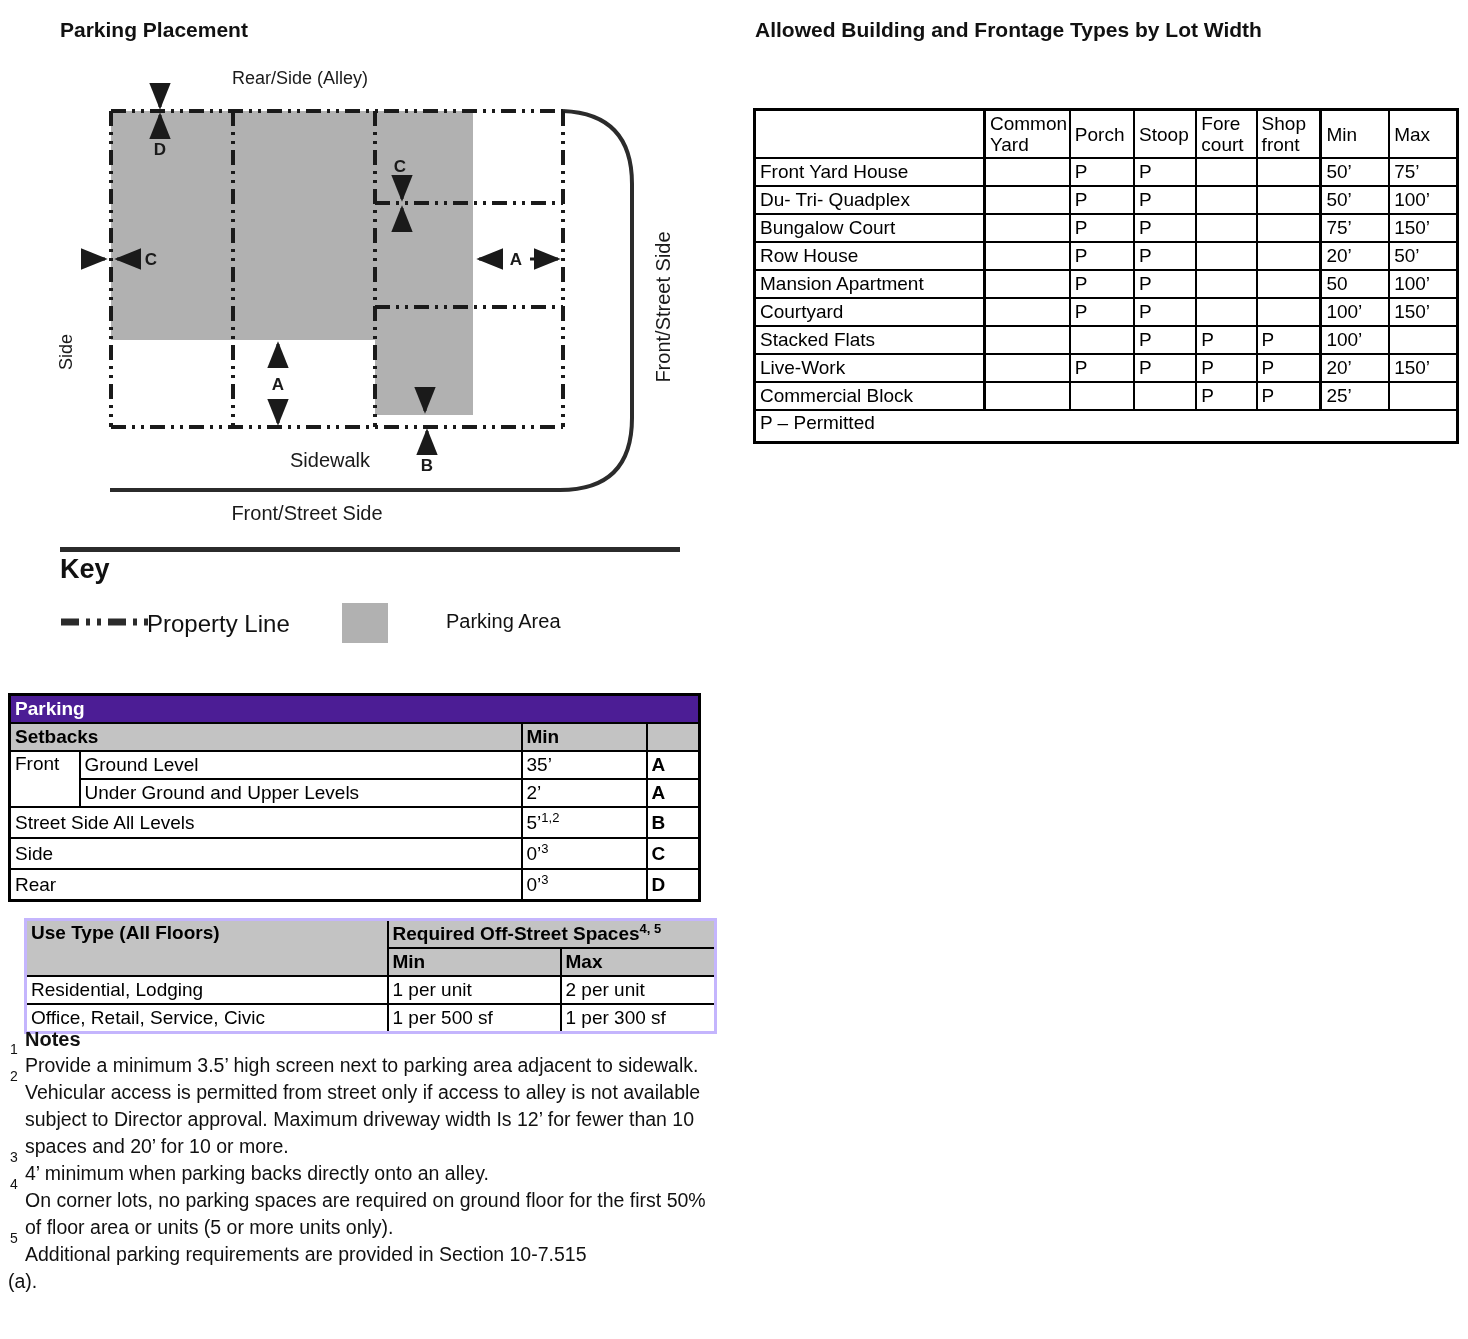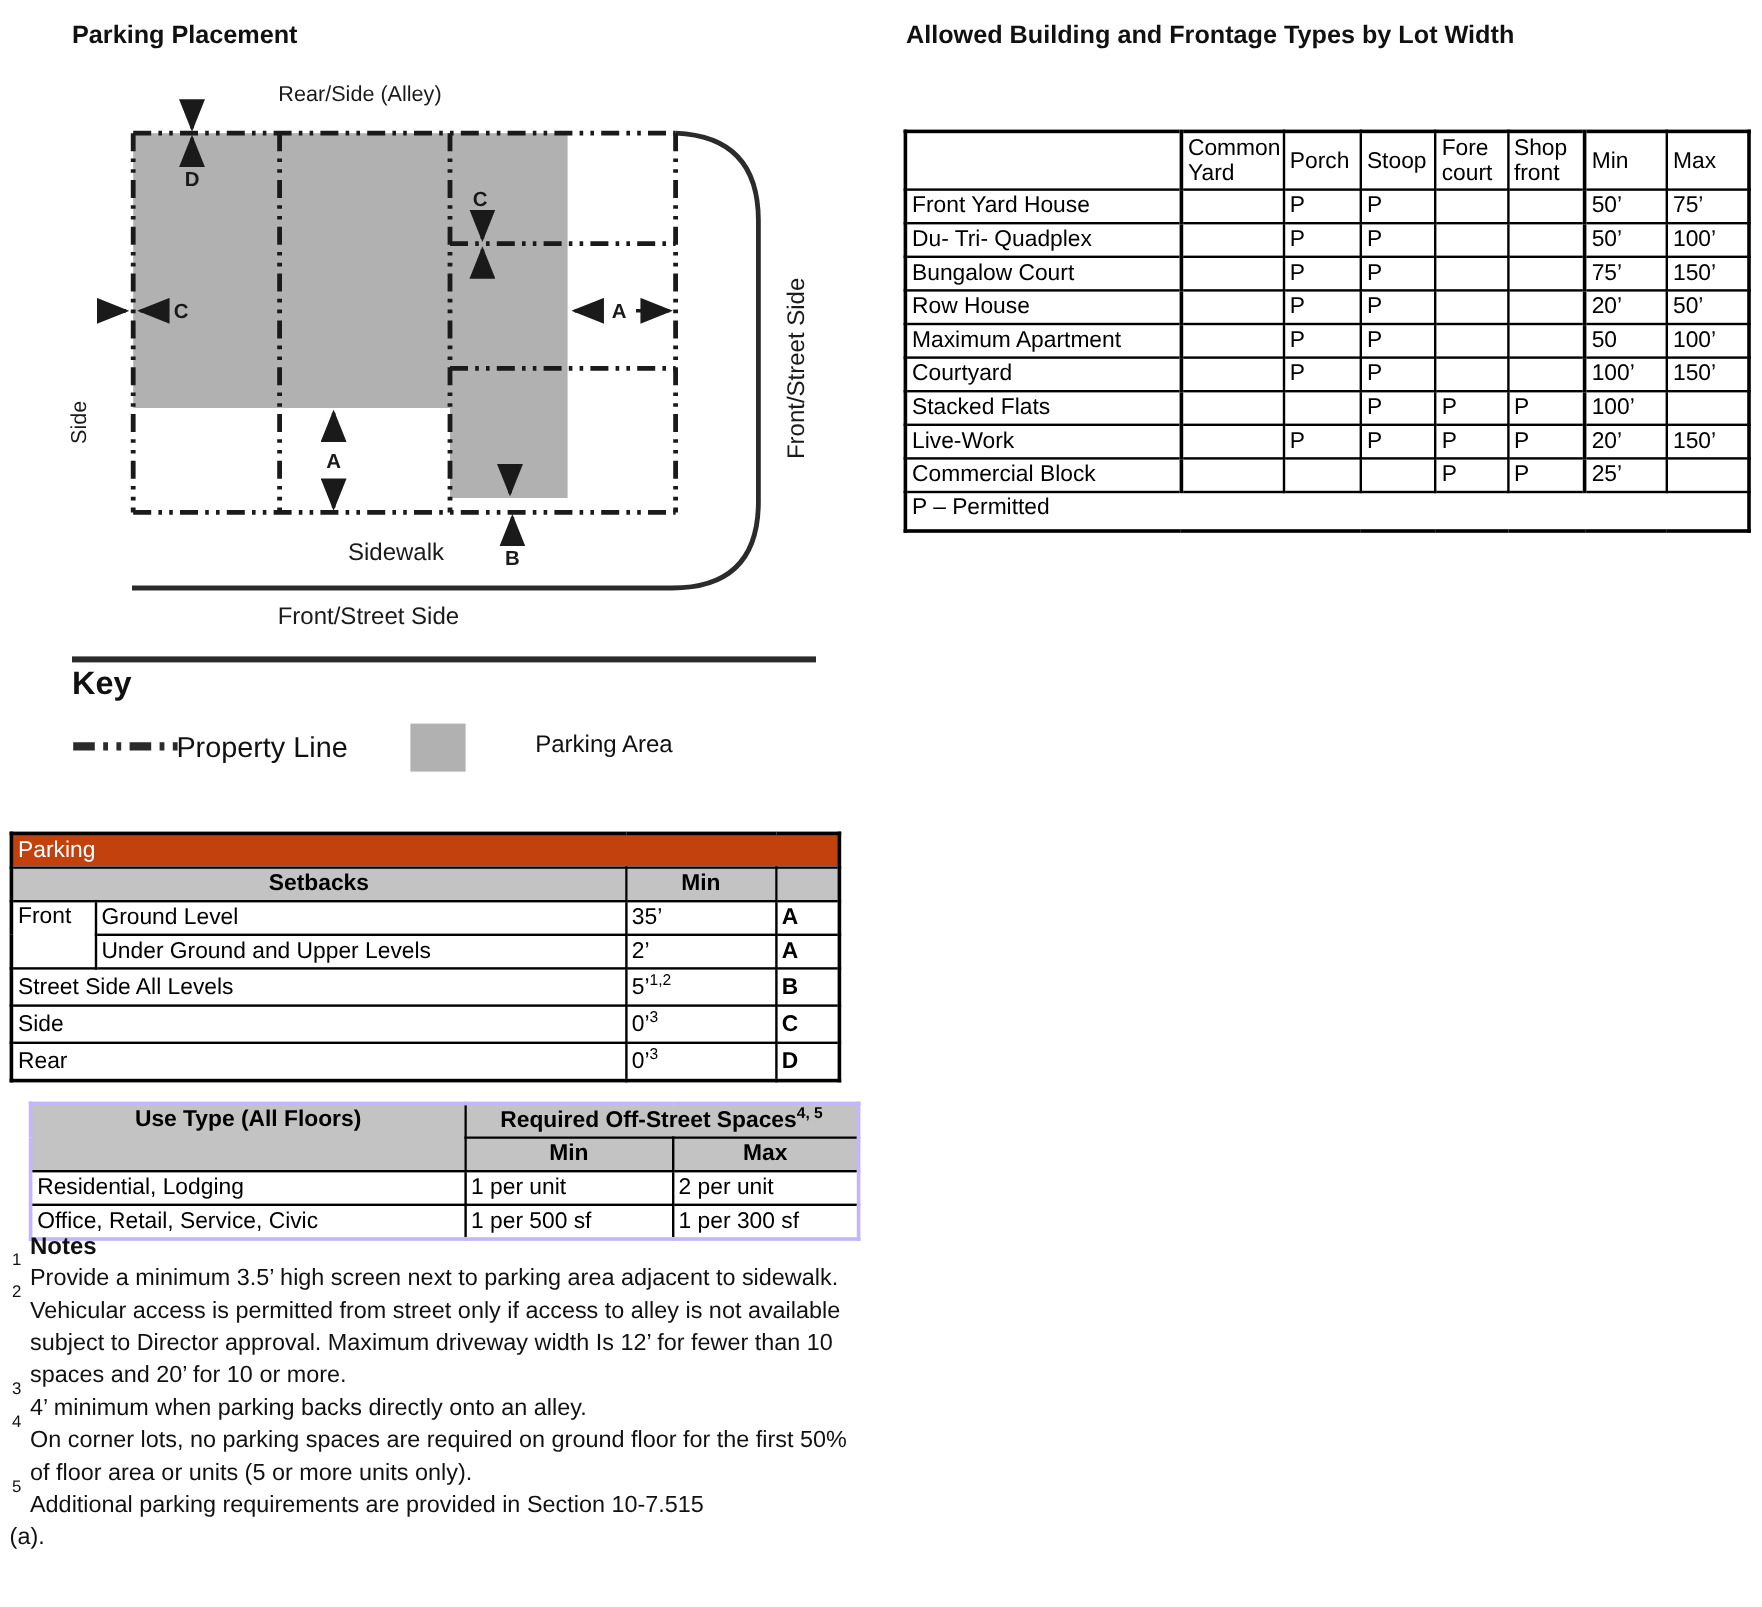--- a/index.html
+++ b/index.html
@@ -24,22 +24,22 @@
   
   table{border-collapse:collapse;font-size:19px;color:#000;table-layout:fixed;}
   td{border:2px solid #000;padding:1px 4px;height:24px;line-height:22px;
      overflow:hidden;white-space:nowrap;text-align:left;vertical-align:middle;}
   sup{font-size:13px;line-height:0;vertical-align:super;}
 
   #parking-table{left:8px;top:693px;width:690px;border:3px solid #000;}
   #use-table{left:24px;top:918px;width:690px;border:3px solid #c4b5fd;}
   #building-table{left:753px;top:108px;width:706px;border:3px solid #000;}
 
-  .dark-head{background:#c2410c;color:#fff;font-weight:normal;}
-  .gray{background:#c3c3c3;font-weight:bold;text-align:center;}
+  .dark-head{background:#4c1d95;color:#fff;font-weight:bold;}
+  .gray{background:#c3c3c3;font-weight:bold;}
   .bgray{background:#b5b5b5;font-weight:bold;}
   .bold{font-weight:bold;}
   .ctr{text-align:center;}
   .bl{border-left:3px solid #000;}
   .sub-hd td{height:44px;line-height:21px;white-space:normal;}
 
   
   #notes{left:8px;top:1028px;width:700px;}
   #notes-title{font-size:20px;font-weight:bold;margin:0 0 1px 17px;}
   .note{position:relative;padding-left:17px;font-size:19.5px;line-height:27px;margin:0;}
@@ -258,21 +258,21 @@
       <td>Row House</td>
       <td class="bl"></td>
       <td>P</td>
       <td>P</td>
       <td></td>
       <td></td>
       <td class="bl">20’</td>
       <td>50’</td>
     </tr>
     <tr>
-      <td>Maximum Apartment</td>
+      <td>Mansion Apartment</td>
       <td class="bl"></td>
       <td>P</td>
       <td>P</td>
       <td></td>
       <td></td>
       <td class="bl">50</td>
       <td>100’</td>
     </tr>
     <tr>
       <td>Courtyard</td>

